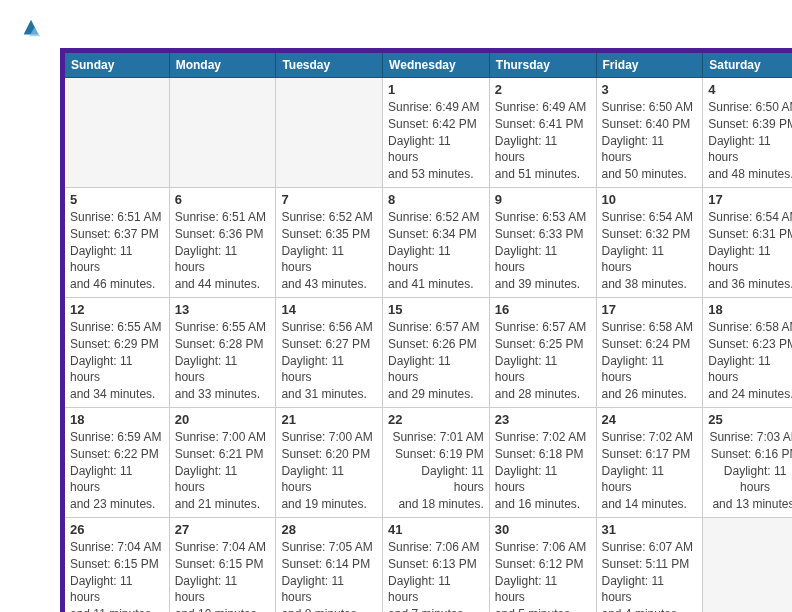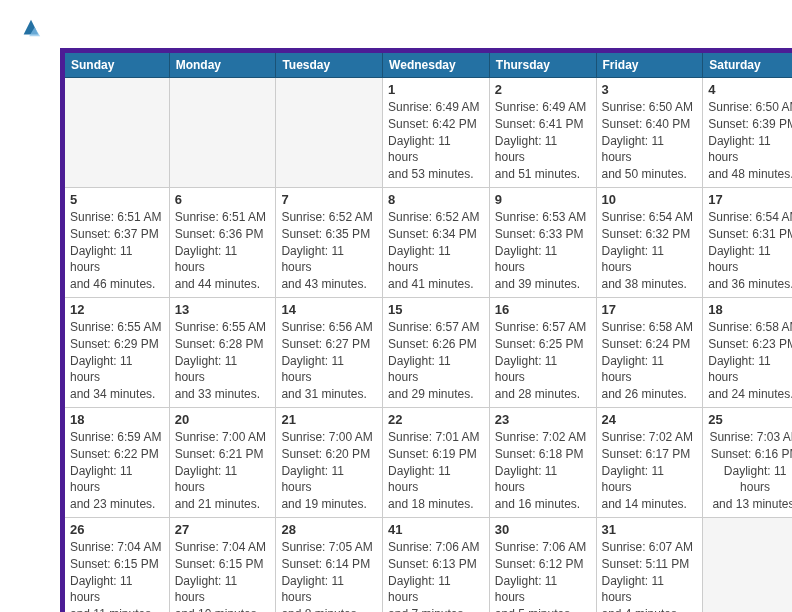--- a/index.html
+++ b/index.html
@@ -282,21 +282,21 @@
           </td>
           <td>
             <span class="day-num">21</span>
             <div class="day-info" style="white-space: pre-line;">Sunrise: 7:00 AM
 Sunset: 6:20 PM
 Daylight: 11 hours
 and 19 minutes.</div>
           </td>
           <td>
             <span class="day-num">22</span>
-            <div class="day-info" style="white-space: pre-line;">Sunrise: 7:01 AM
+            <div class="day-info" style="white-space: pre-line; text-align: right;">Sunrise: 7:01 AM
 Sunset: 6:19 PM
 Daylight: 11 hours
 and 18 minutes.</div>
           </td>
           <td>
             <span class="day-num">23</span>
             <div class="day-info" style="white-space: pre-line;">Sunrise: 7:02 AM
 Sunset: 6:18 PM
 Daylight: 11 hours
 and 16 minutes.</div>

